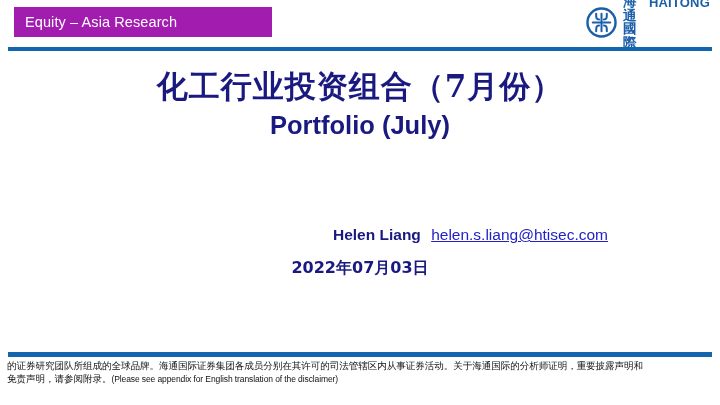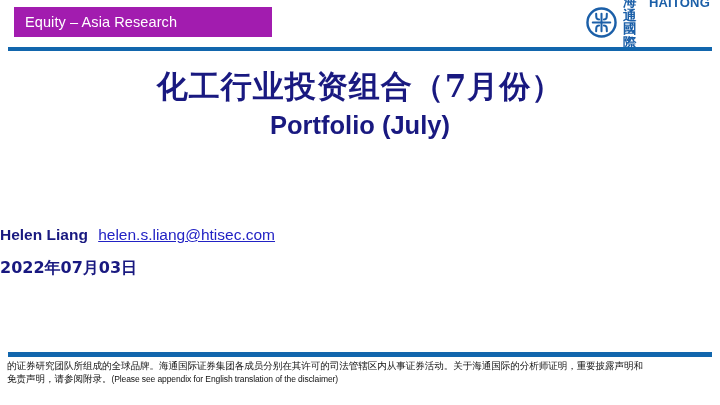--- a/index.html
+++ b/index.html
@@ -113,41 +113,41 @@
     line-height: 1.24;
     margin-top: 4px;
   }
 
   
   .byline {
     position: absolute;
     top: 226px;
     left: 0;
     width: 608px;
-    text-align: left;
+    text-align: right;
     font-size: 15.5px;
     font-weight: 700;
     color: #191980;
   }
   .byline-name {
     font-weight: 700;
     color: #191980;
   }
   .byline-email {
     font-weight: 400;
     color: #2222c4;
     text-decoration: underline;
     margin-left: 6px;
   }
   .date-line {
     position: absolute;
     top: 258px;
     left: 0;
     width: 720px;
-    text-align: left;
+    text-align: center;
     font-size: 16px;
     font-weight: 700;
     color: #191980;
     font-family: "DejaVu Sans", sans-serif;
   }
 
   
   .footer-rule {
     position: absolute;
     left: 8px;

